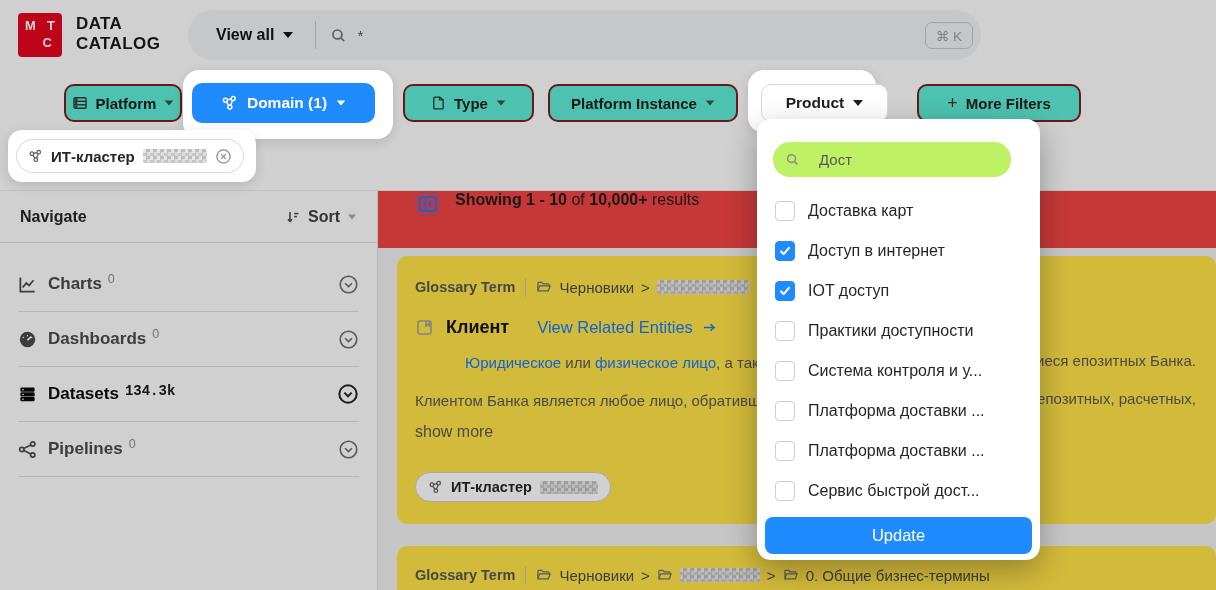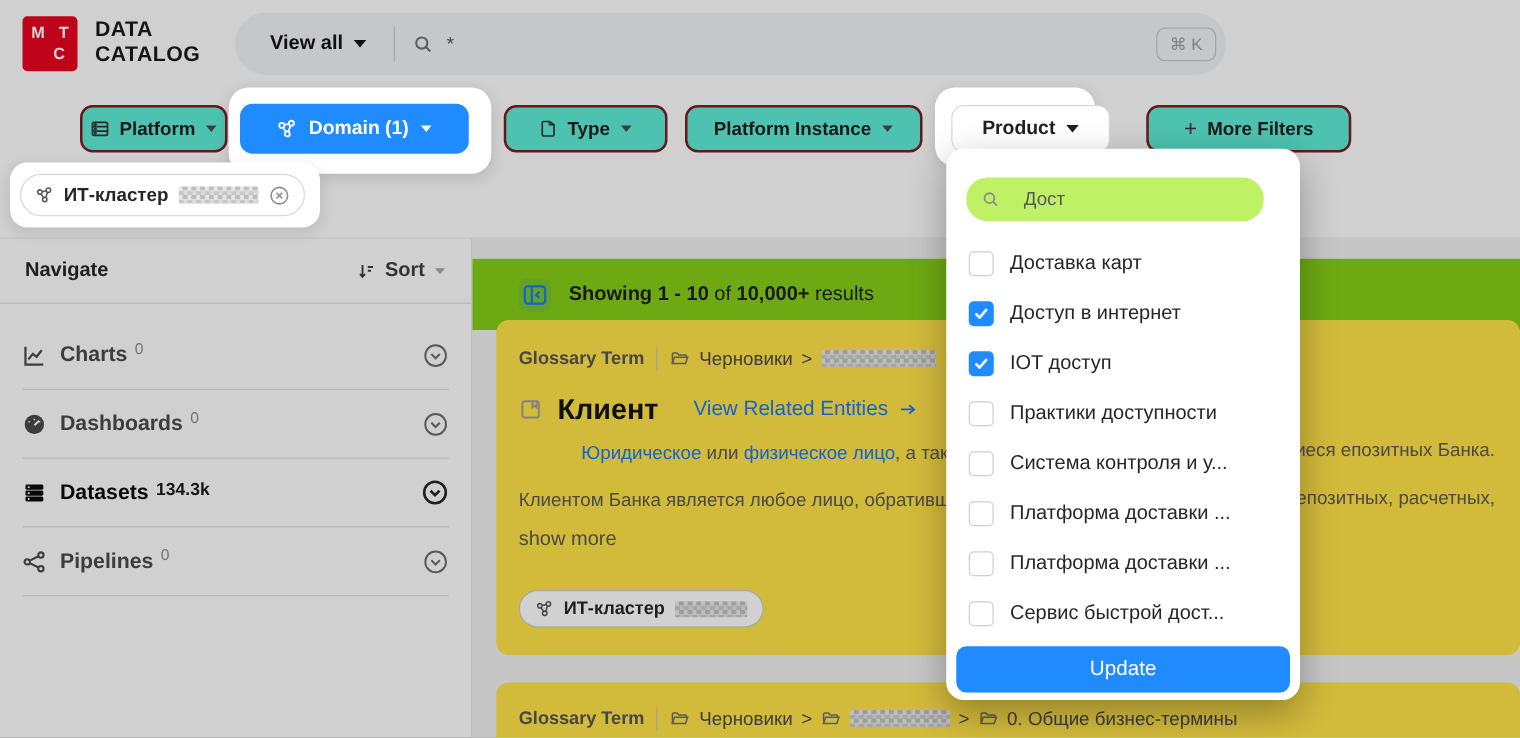--- a/index.html
+++ b/index.html
@@ -93,44 +93,44 @@
   .sort{ margin-left:auto; display:flex; align-items:center; gap:7px; font-size:16px;
     font-weight:600; color:#3f3f3f; cursor:pointer; }
   .sort .caret{ color:#a6a6a6; transform:scale(.8); }
   .side-rows{ margin-top:14px; }
   .side-row{ height:55px; margin:0 18px; display:flex; align-items:center;
     border-bottom:1px solid #dcdcdc; cursor:pointer; color:#4a4a4a; }
   .side-row .lbl{ margin-left:11px; font-size:17px; font-weight:600; }
   .side-row .count{ font-size:12.5px; color:#8c8c8c; position:relative; top:-5px; margin-left:6px; }
   .side-row.active{ color:#0a0a0a; }
   .side-row.active .lbl{ font-weight:700; }
-  .side-row.active .count{ color:#1a1a1a; font-size:14px; font-weight:600; top:-3px; }
+  .side-row.active .count{ color:#1a1a1a; font-size:14px; font-weight:600; top:-3px;font-family:Liberation Mono, monospace; }
   .chev-circle{ margin-left:auto; color:#6b6b6b; }
   .side-row.active .chev-circle{ color:#262626; }
 
   .main{ position:absolute; left:378px; top:0; right:0; bottom:0; background:#efefef; }
-  .results-head{ position:absolute; left:0; top:16px; right:0; height:57px; background:#84cc16;
-    display:flex; align-items:center; }
+  .results-head{ position:absolute; left:0; top:0; right:0; height:57px; background:#ef4444;
+    display:flex; }
   .collapse-btn{ margin-left:37px; width:26px; height:26px; border-radius:6px;
     background:rgba(22,119,255,.10); display:flex; align-items:center; justify-content:center;
     color:#1677ff; cursor:pointer; }
   .showing{ margin-left:14px; font-size:16px; color:#1f1f1f; }
   .showing b{ font-weight:700; }
   .card{ position:absolute; left:19px; right:0; background:#fde047; border-radius:10px; }
   .card1{ top:65px; height:268px; }
   .card2{ top:355px; height:60px; }
   .crow{ position:absolute; left:18px; right:20px; display:flex; align-items:center; }
   .r1{ top:20px; height:22px; gap:10px; }
   .type-label{ font-size:14.5px; font-weight:700; color:#565656; }
   .vdiv{ width:1px; height:19px; background:#bfbfbf; }
   .crumb{ font-size:15px; color:#4a4a4a; display:flex; align-items:center; gap:7px; }
   .folder{ color:#6f6f6f; }
   .r2{ top:56px; height:30px; }
   .bookmark{ color:#9e9e9e; }
-  .card-title{ font-size:23px; font-weight:700; color:#141414; margin-left:12px; cursor:pointer; }
+  .card-title{ font-size:18px; font-weight:700; color:#141414; margin-left:12px; cursor:pointer; }
   .related{ margin-left:28px; font-size:16.5px; color:var(--link); display:flex; align-items:center;
     gap:8px; cursor:pointer; }
   .r3{ top:96px; height:20px; font-size:15px; color:#595959; }
   .r4{ top:134px; height:20px; font-size:15px; color:#595959; }
   .desc-link{ color:var(--link); }
   .desc-right{ position:absolute; right:0; top:0; }
   .r5{ top:166px; height:20px; font-size:16px; color:#595959; cursor:pointer; }
   .r6{ top:216px; height:30px; }
   .tag-chip{ display:inline-flex; align-items:center; height:30px; padding:0 12px; gap:8px;
     border:1px solid #cbcbcb; border-radius:16px; background:#fcfcfc; cursor:pointer; }

